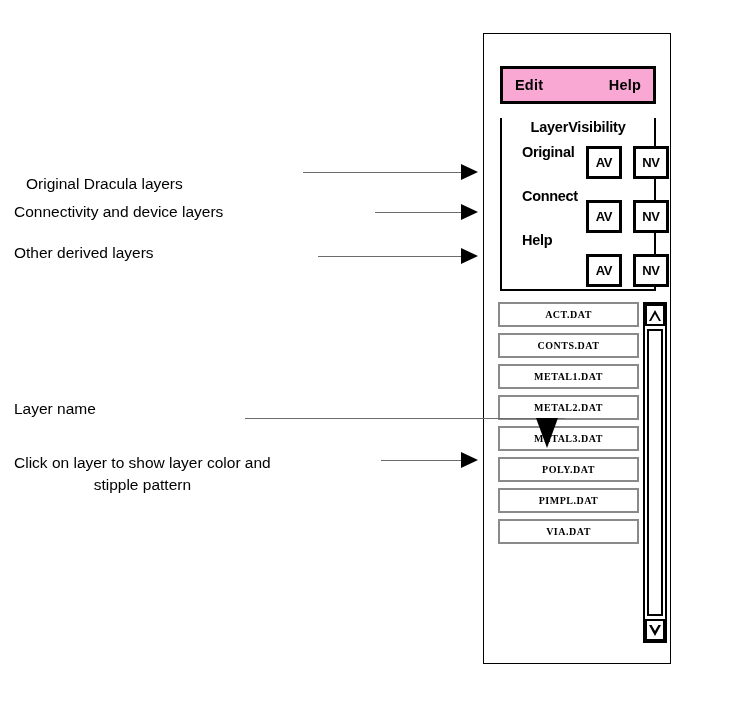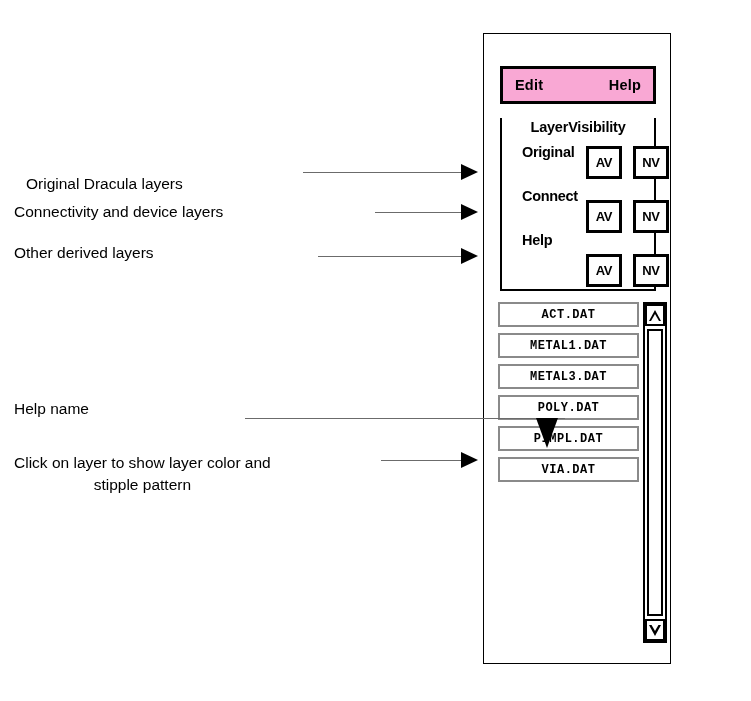--- a/index.html
+++ b/index.html
@@ -147,22 +147,22 @@
     width: 141px;
   }
   .layer-item {
     height: 25px;
     margin-bottom: 6px;
     border: 2px solid #8a8a8a;
     background: #ffffff;
     display: flex;
     align-items: center;
     justify-content: center;
-    font-family: Liberation Mono, monospace;
-    font-size: 12px;
+    font-family: Liberation Serif, serif;
+    font-size: 10px;
     font-weight: bold;
     color: #000000;
     letter-spacing: 0.5px;
   }
 
   
   #scrollbar {
     position: absolute;
     left: 159px;
     top: 268px;
@@ -233,21 +233,21 @@
 <div class="arrowhead" style="left:461px; top:164px;"></div>
 
 <div class="annotation" style="left:14px; top:201px;">Connectivity and device layers</div>
 <div class="leader" style="left:375px; top:212px; width:86px;"></div>
 <div class="arrowhead" style="left:461px; top:204px;"></div>
 
 <div class="annotation" style="left:14px; top:242px;">Other derived layers</div>
 <div class="leader" style="left:318px; top:256px; width:143px;"></div>
 <div class="arrowhead" style="left:461px; top:248px;"></div>
 
-<div class="annotation" style="left:14px; top:398px;">Help name</div>
+<div class="annotation" style="left:14px; top:398px;">Layer name</div>
 <div class="leader" style="left:245px; top:418px; width:320px; z-index:25;"></div>
 
 <div class="annotation" style="left:14px; top:452px;text-align:center;">Click on layer to show layer color and
 stipple pattern</div>
 <div class="leader" style="left:381px; top:460px; width:80px;"></div>
 <div class="arrowhead" style="left:461px; top:452px;"></div>
 
 <div id="layer-window">
 
   <div class="menubar">
@@ -272,21 +272,23 @@
 
     <div class="vis-row r2">
       <span class="vis-label">Help</span>
       <div class="vbtn av">AV</div>
       <div class="vbtn nv">NV</div>
     </div>
   </div>
 
   <div id="layer-list">
       <div class="layer-item">ACT.DAT</div>
+      <div class="layer-item">CONTS.DAT</div>
       <div class="layer-item">METAL1.DAT</div>
+      <div class="layer-item">METAL2.DAT</div>
       <div class="layer-item">METAL3.DAT</div>
       <div class="layer-item">POLY.DAT</div>
       <div class="layer-item">PIMPL.DAT</div>
       <div class="layer-item">VIA.DAT</div>
     </div>
 
   <div id="scrollbar">
     <div class="sb-arrow up">
       <div class="tri up"></div>
       <div class="tri-inner up"></div>

